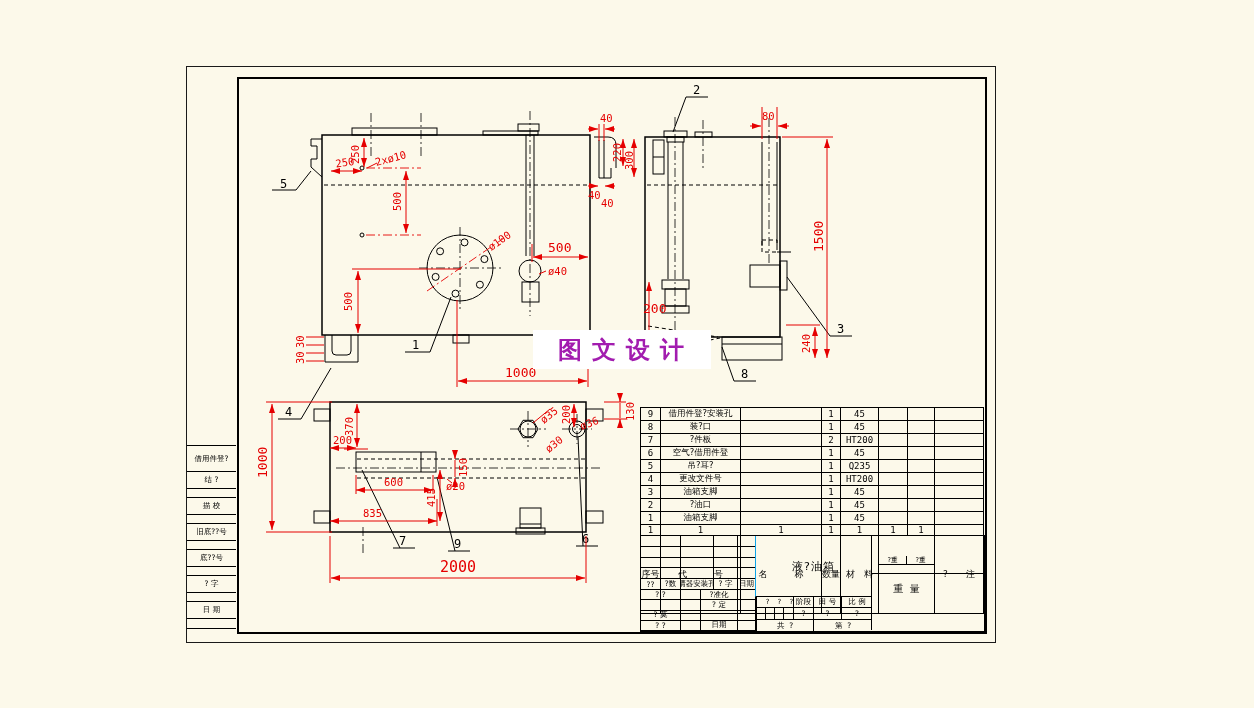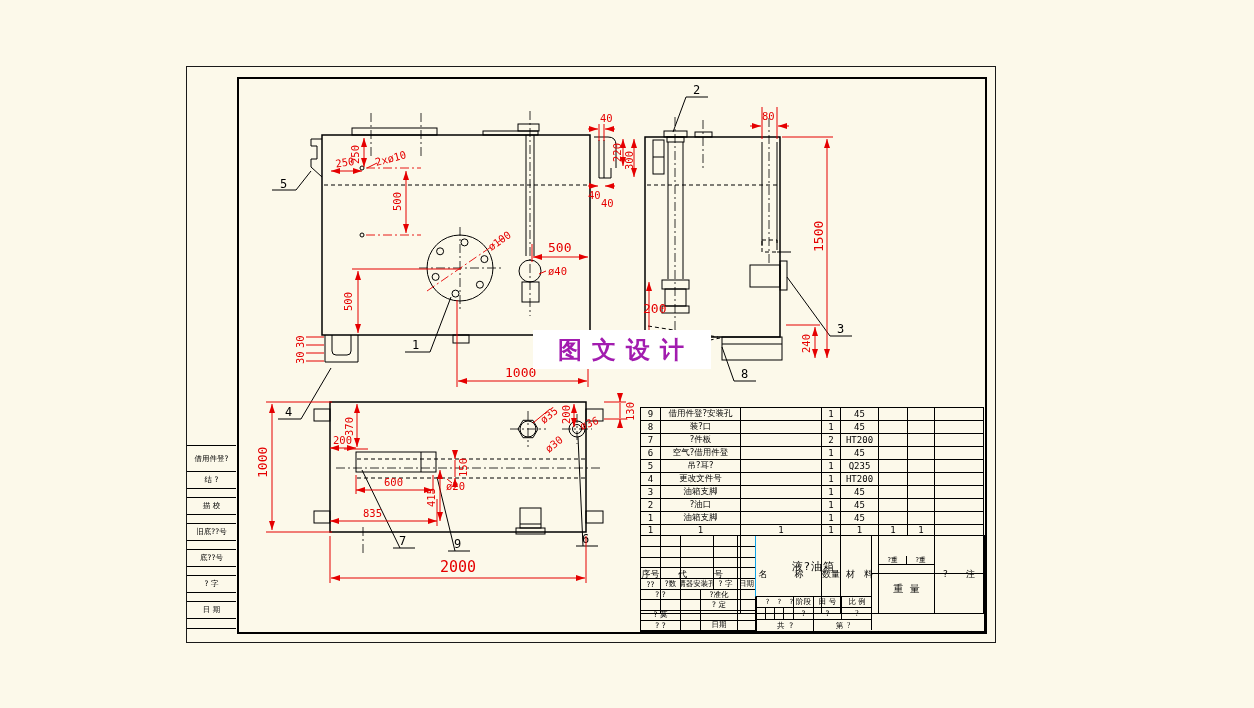--- a/index.html
+++ b/index.html
@@ -36,21 +36,21 @@
   #parts .wcell{padding:0;}
   #parts .wtop{display:flex;border-bottom:1px solid #000;height:8px;font-size:6.5px;line-height:8px;}
   #parts .wtop span{flex:1;}
   #parts .wtop span:first-child{border-right:1px solid #000;}
   #parts .wbot{height:8px;font-size:10px;line-height:8px;}
   
   #titleblock{left:640px;top:535px;width:343px;height:95px;border:1px solid #000;color:#000;}
   .tb{position:absolute;display:grid;}
   .tb .c{border-right:1px solid #000;border-bottom:1px solid #000;font-size:7.5px;display:flex;
          align-items:center;justify-content:center;overflow:hidden;white-space:pre;}
-  .noborder-r{border-right:none!important;font-family:Liberation Serif, serif;}
+  .noborder-r{border-right:none!important;}
   #tb-product{left:114px;top:0;width:115px;height:60px;border-left:1px solid #0ea5e9;border-bottom:1px solid #000;
          display:flex;align-items:center;justify-content:center;font-size:11px;letter-spacing:1px;text-align:right;}
   #tb-right{left:230px;top:0;width:112px;height:94px;border-left:1px solid #000;display:grid;
          grid-template-rows:38px 39px 17px;}
   #tb-right div{border-bottom:1px solid #000;display:flex;align-items:center;justify-content:center;font-size:11px;letter-spacing:3px;}
   #tb-right div:last-child{border-bottom:none;}
   
   #watermark{left:533px;top:330px;width:178px;height:39px;background:#ffffff;display:flex;align-items:center;
          justify-content:center;font-family:"Liberation Serif",serif;font-weight:600;font-size:24px;
          color:#a21caf;letter-spacing:2px;white-space:pre;}

